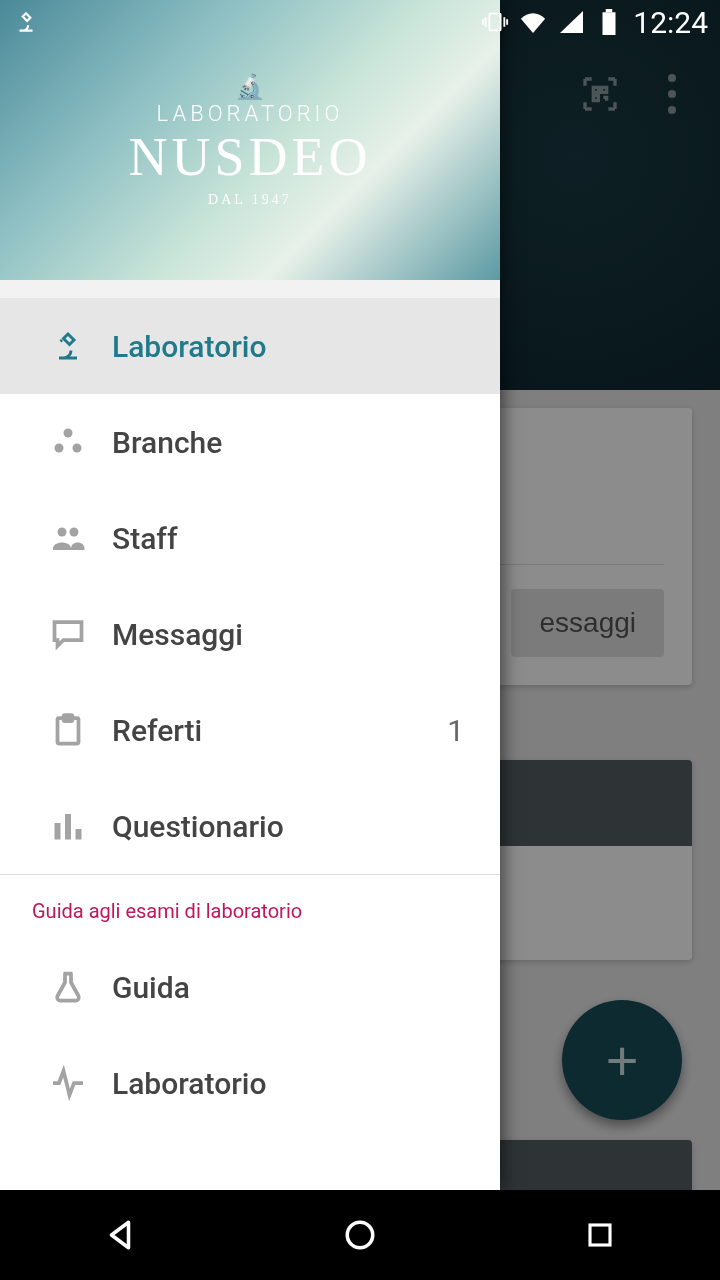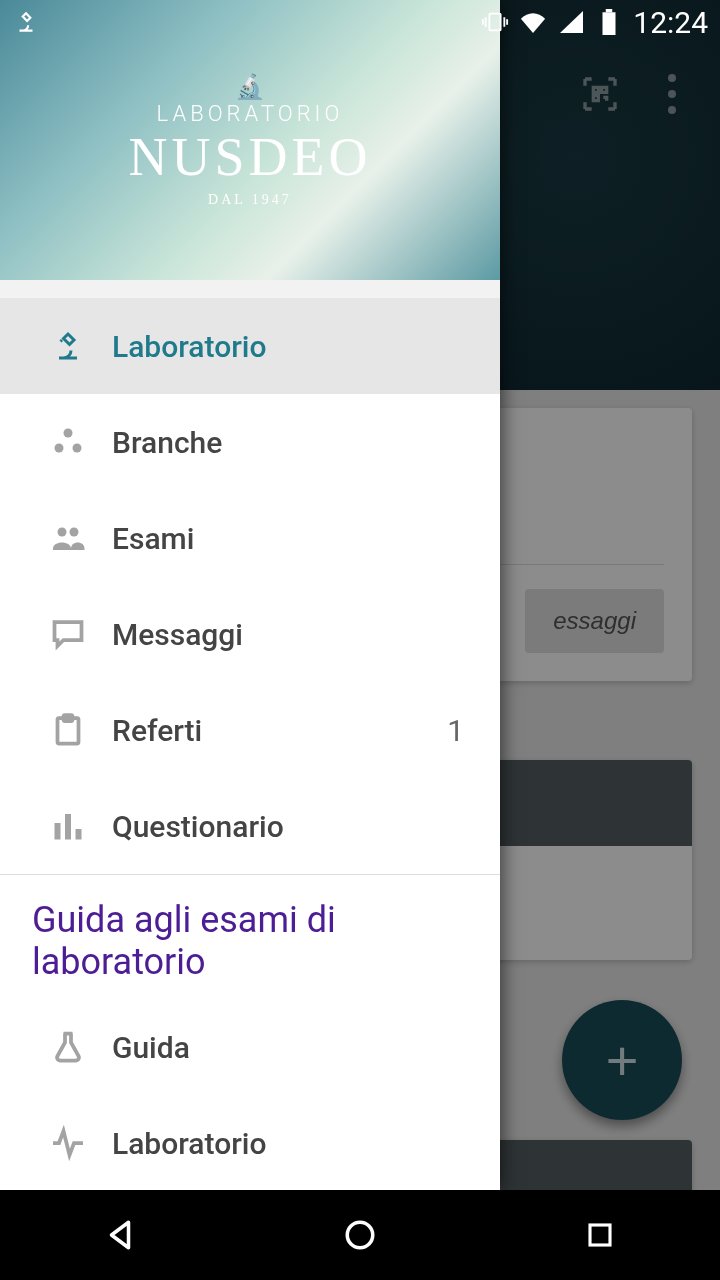--- a/index.html
+++ b/index.html
@@ -14,21 +14,21 @@
 
   
   .bg-app { position: absolute; inset: 0; background: linear-gradient(180deg, #0d2a33 0%, #0a1f26 30%, #e8e8e8 30%, #e8e8e8 100%); }
   .bg-hero { position: absolute; top: 0; left: 0; right: 0; height: 390px; background: radial-gradient(circle at 80% 40%, #1a3b44 0%, #0b222a 60%, #061318 100%); }
   .bg-toolbar { position: absolute; top: 70px; right: 0; display: flex; gap: 24px; padding: 0 24px; }
   .bg-icon { width: 48px; height: 48px; color: rgba(255,255,255,0.5); display:flex; align-items:center; justify-content:center; }
   .bg-card { position: absolute; top: 408px; left: 28px; right: 28px; background: #fff; border-radius: 4px; box-shadow: 0 2px 6px rgba(0,0,0,0.2); padding: 28px; color: #555; }
   .bg-card h1 { font-weight: 400; font-size: 48px; color: #2f3f45; margin-bottom: 12px; }
   .bg-card .sub { font-size: 30px; color: #666; margin-bottom: 24px; padding-bottom: 24px; border-bottom: 1px solid #ddd;}
   .bg-card .btn-row { display:flex; justify-content:flex-end; }
-  .bg-btn { background: #e0e0e0; color: #555; padding: 18px 28px; border-radius: 4px; font-size: 24px; border:none;font-style:italic;}
+  .bg-btn { background: #e0e0e0; color: #555; padding: 18px 28px; border-radius: 4px; font-size: 28px; border:none;}
   .bg-card2 { position: absolute; top: 760px; left: 28px; right: 28px; height: 200px; background: #fff; border-radius: 4px; box-shadow: 0 2px 6px rgba(0,0,0,0.2); }
   .bg-card2-head { height: 86px; background: #545f63; border-radius: 4px 4px 0 0;}
   .bg-card3 { position: absolute; top: 1140px; left: 28px; right: 28px; height: 200px; background: #fff; border-radius: 4px; box-shadow: 0 2px 6px rgba(0,0,0,0.2); }
   .bg-card3 .bg-card2-head{height:86px;background:#545f63;border-radius:4px 4px 0 0;}
   .fab { position: absolute; right: 38px; top: 1000px; width: 120px; height: 120px; border-radius: 60px; background: #1a4d5a; color: #d0e0e3; display:flex; align-items:center; justify-content:center; font-size: 56px; box-shadow: 0 6px 12px rgba(0,0,0,0.4); border:none;}
   .scrim { position: absolute; inset: 0; background: rgba(0,0,0,0.45); z-index: 5; }
 
   
   .drawer { position: absolute; top: 0; left: 0; bottom: 90px; width: 500px; background: #fff; z-index: 20; box-shadow: 4px 0 16px rgba(0,0,0,0.5); display:flex; flex-direction:column; }
   .drawer-header { height: 280px; position: relative; background: linear-gradient(135deg, #4a8999 0%, #8dbfc3 30%, #c8e4d8 55%, #e8f1e9 70%, #5c9aa3 100%); display:flex; flex-direction:column; justify-content:center; align-items:center; color:#fff; }
@@ -40,21 +40,21 @@
   .drawer-gap { height: 18px; background: #f2f2f2; }
   .drawer-list { flex: 1; background: #fff; overflow-y: auto; }
   .drawer-item { display:flex; align-items:center; height: 96px; padding: 0 24px; }
   .drawer-item.selected { background: #e6e6e6; }
   .drawer-item .d-icon { width: 88px; color: #a3a3a3; display:flex; justify-content:center; }
   .drawer-item.selected .d-icon { color: #1f7a8c; }
   .drawer-item .d-label { flex: 1; font-size: 30px; color: #444; font-weight: 500; }
   .drawer-item.selected .d-label { color: #1f7a8c; }
   .drawer-item .d-badge { font-size: 30px; color: #666; padding-right: 12px; }
   .drawer-divider { height: 1px; background: #ddd; margin: 0; }
-  .drawer-section { padding: 24px 32px 16px; font-size: 36px; color: #4c1d95; }
+  .drawer-section { padding: 24px 32px 16px; font-size: 20px; color: #be185d; }
 
   
   .navbar { position: absolute; bottom: 0; left: 0; right: 0; height: 90px; background: #000; display:flex; align-items:center; justify-content:space-around; z-index: 60; }
   .nav-btn { width: 80px; height: 60px; color: #fff; display:flex; align-items:center; justify-content:center; }
 
   svg { display:block; }
 </style>
 </head>
 <body>
 
@@ -129,21 +129,21 @@
       </div>
 
       <div class="drawer-item">
         <span class="d-icon">
           <svg width="36" height="36" viewBox="0 0 24 24" fill="currentColor">
               <circle cx="8" cy="8" r="3"></circle>
               <circle cx="16" cy="8" r="3"></circle>
               <path d="M2 19c0-2.5 3-4 6-4s6 1.5 6 4v1H2zM14 19c0-1.2.5-2.2 1.3-3 .8-.6 2-1 3.2-1 2.5 0 4.5 1.5 4.5 4v1h-9z"></path>
             </svg>
         </span>
-        <span class="d-label">Esami</span>
+        <span class="d-label">Staff</span>
       </div>
 
       <div class="drawer-item">
         <span class="d-icon">
           <svg width="36" height="36" viewBox="0 0 24 24" fill="none" stroke="currentColor" stroke-width="2.5">
               <path d="M3 4h18v12H9l-4 4v-4H3z"></path>
             </svg>
         </span>
         <span class="d-label">Messaggi</span>
       </div>

